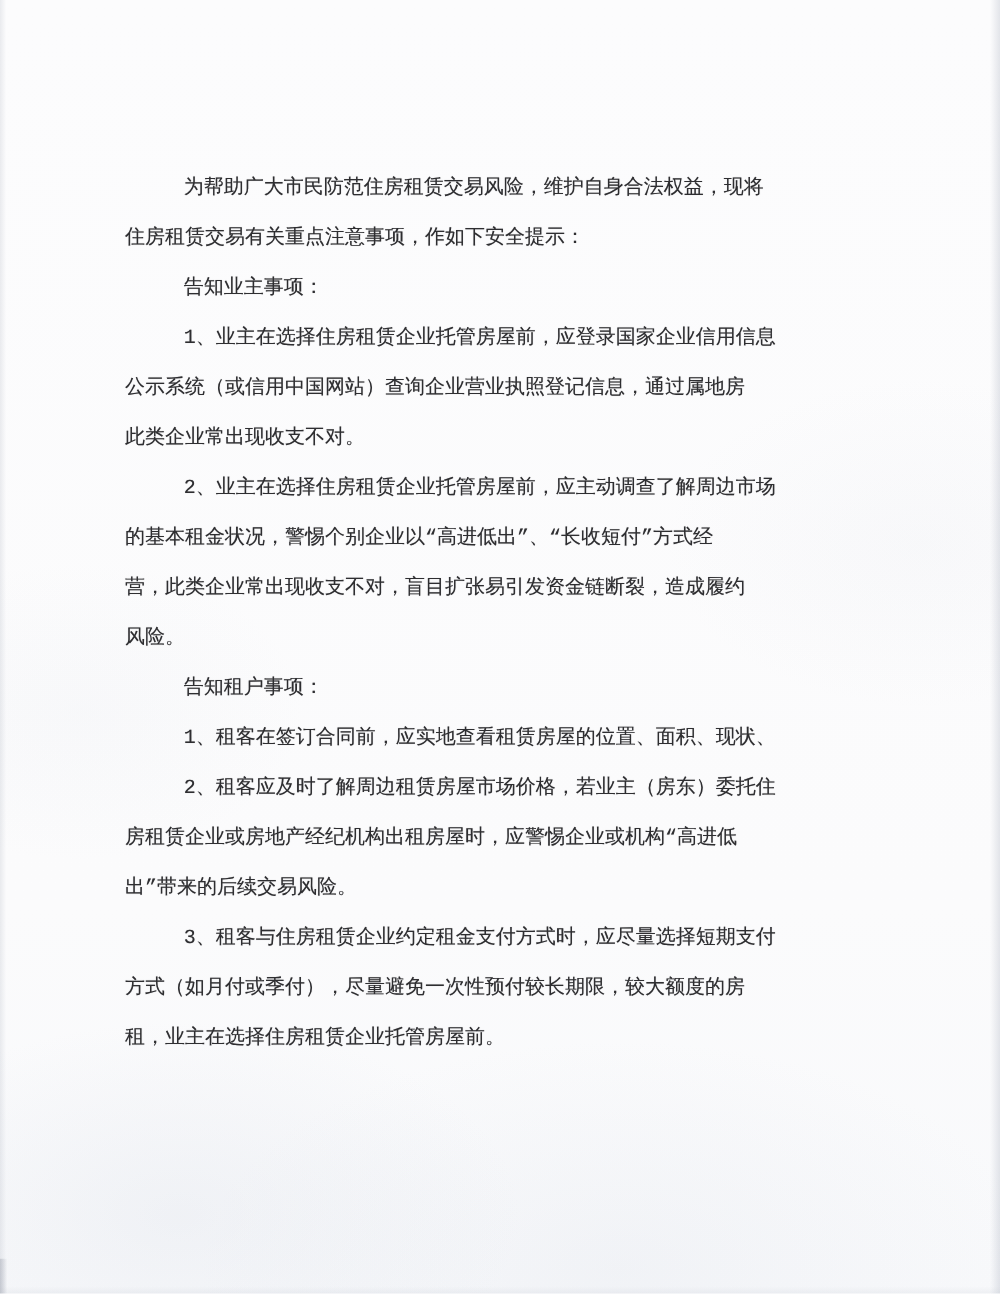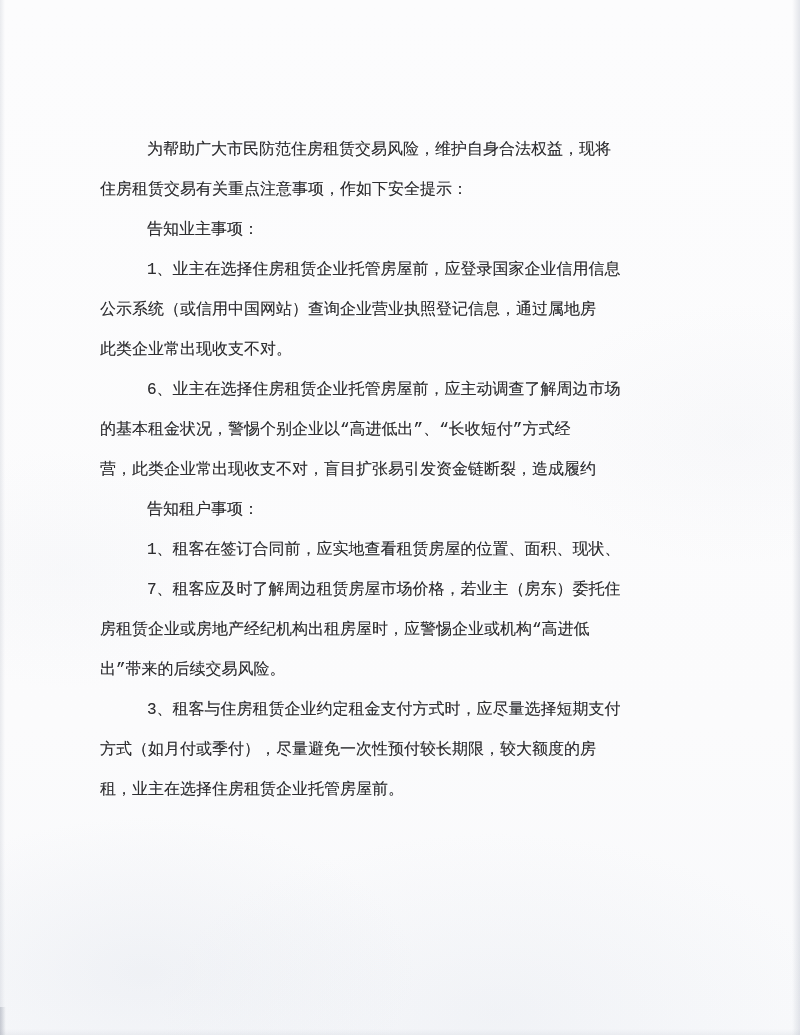--- a/index.html
+++ b/index.html
@@ -62,32 +62,33 @@
       </div>
       <div class="para">
         <div class="line first">告知业主事项：</div>
       </div>
       <div class="para">
         <div class="line first">1、业主在选择住房租赁企业托管房屋前，应登录国家企业信用信息</div>
         <div class="line">公示系统（或信用中国网站）查询企业营业执照登记信息，通过属地房</div>
         <div class="line">此类企业常出现收支不对。</div>
       </div>
       <div class="para">
-        <div class="line first">6、业主在选择住房租赁企业托管房屋前，应主动调查了解周边市场</div>
+        <div class="line first">2、业主在选择住房租赁企业托管房屋前，应主动调查了解周边市场</div>
         <div class="line">的基本租金状况，警惕个别企业以“高进低出”、“长收短付”方式经</div>
         <div class="line">营，此类企业常出现收支不对，盲目扩张易引发资金链断裂，造成履约</div>
+        <div class="line">风险。</div>
       </div>
       <div class="para">
         <div class="line first">告知租户事项：</div>
       </div>
       <div class="para">
         <div class="line first">1、租客在签订合同前，应实地查看租赁房屋的位置、面积、现状、</div>
       </div>
       <div class="para">
-        <div class="line first">7、租客应及时了解周边租赁房屋市场价格，若业主（房东）委托住</div>
+        <div class="line first">2、租客应及时了解周边租赁房屋市场价格，若业主（房东）委托住</div>
         <div class="line">房租赁企业或房地产经纪机构出租房屋时，应警惕企业或机构“高进低</div>
         <div class="line">出”带来的后续交易风险。</div>
       </div>
       <div class="para">
         <div class="line first">3、租客与住房租赁企业约定租金支付方式时，应尽量选择短期支付</div>
         <div class="line">方式（如月付或季付），尽量避免一次性预付较长期限，较大额度的房</div>
         <div class="line">租，业主在选择住房租赁企业托管房屋前。</div>
       </div>
     </div>
   <div class="edge-left"></div>

